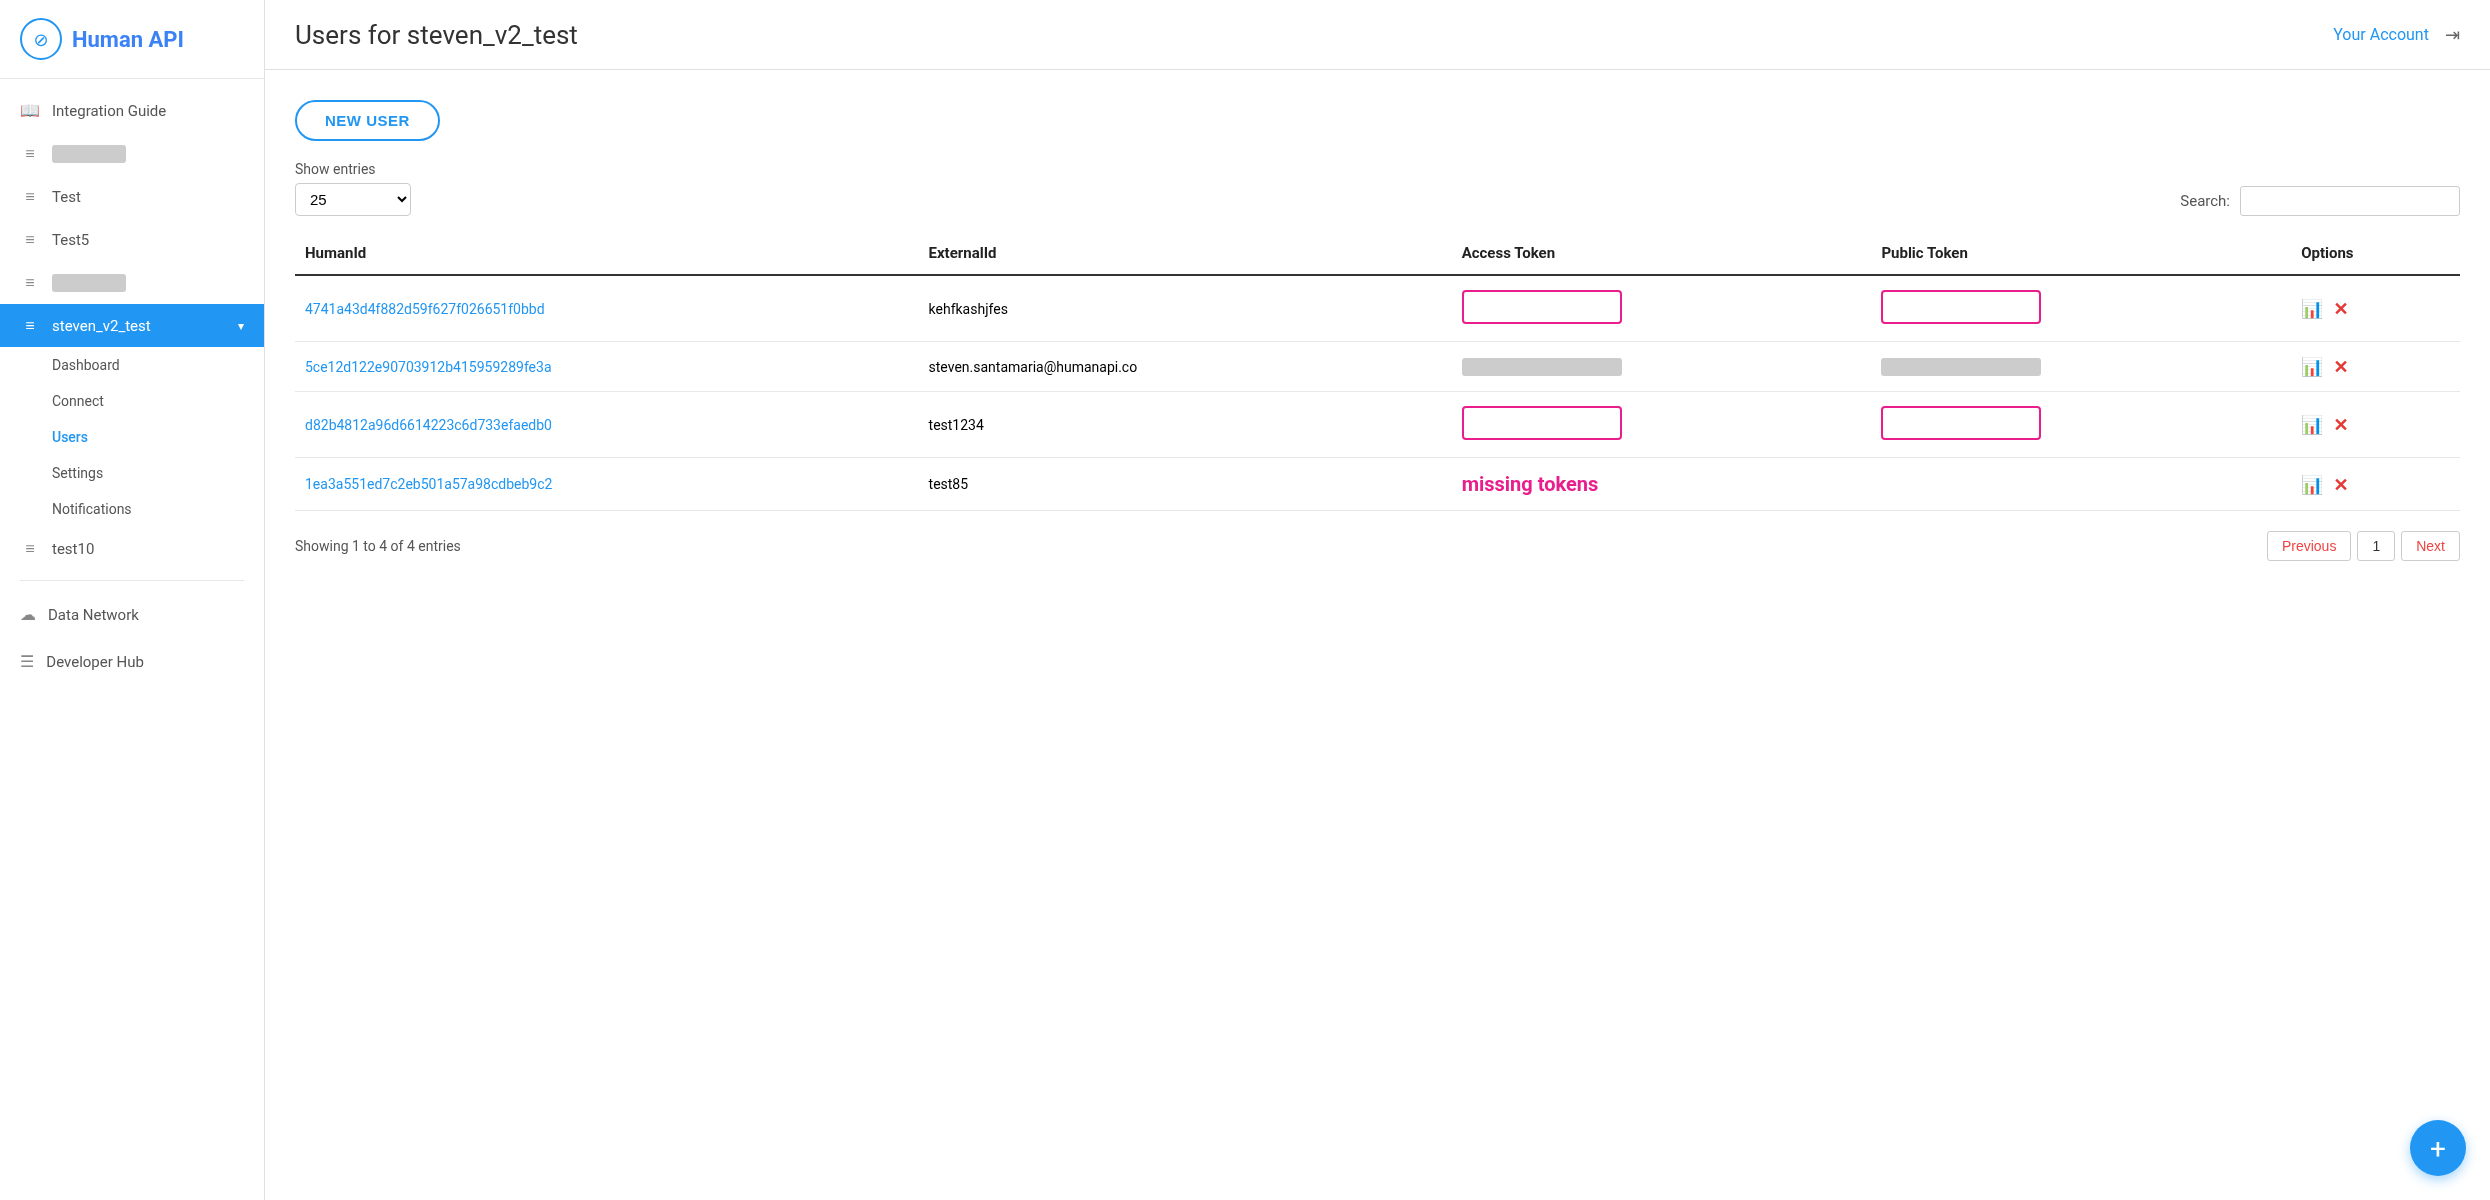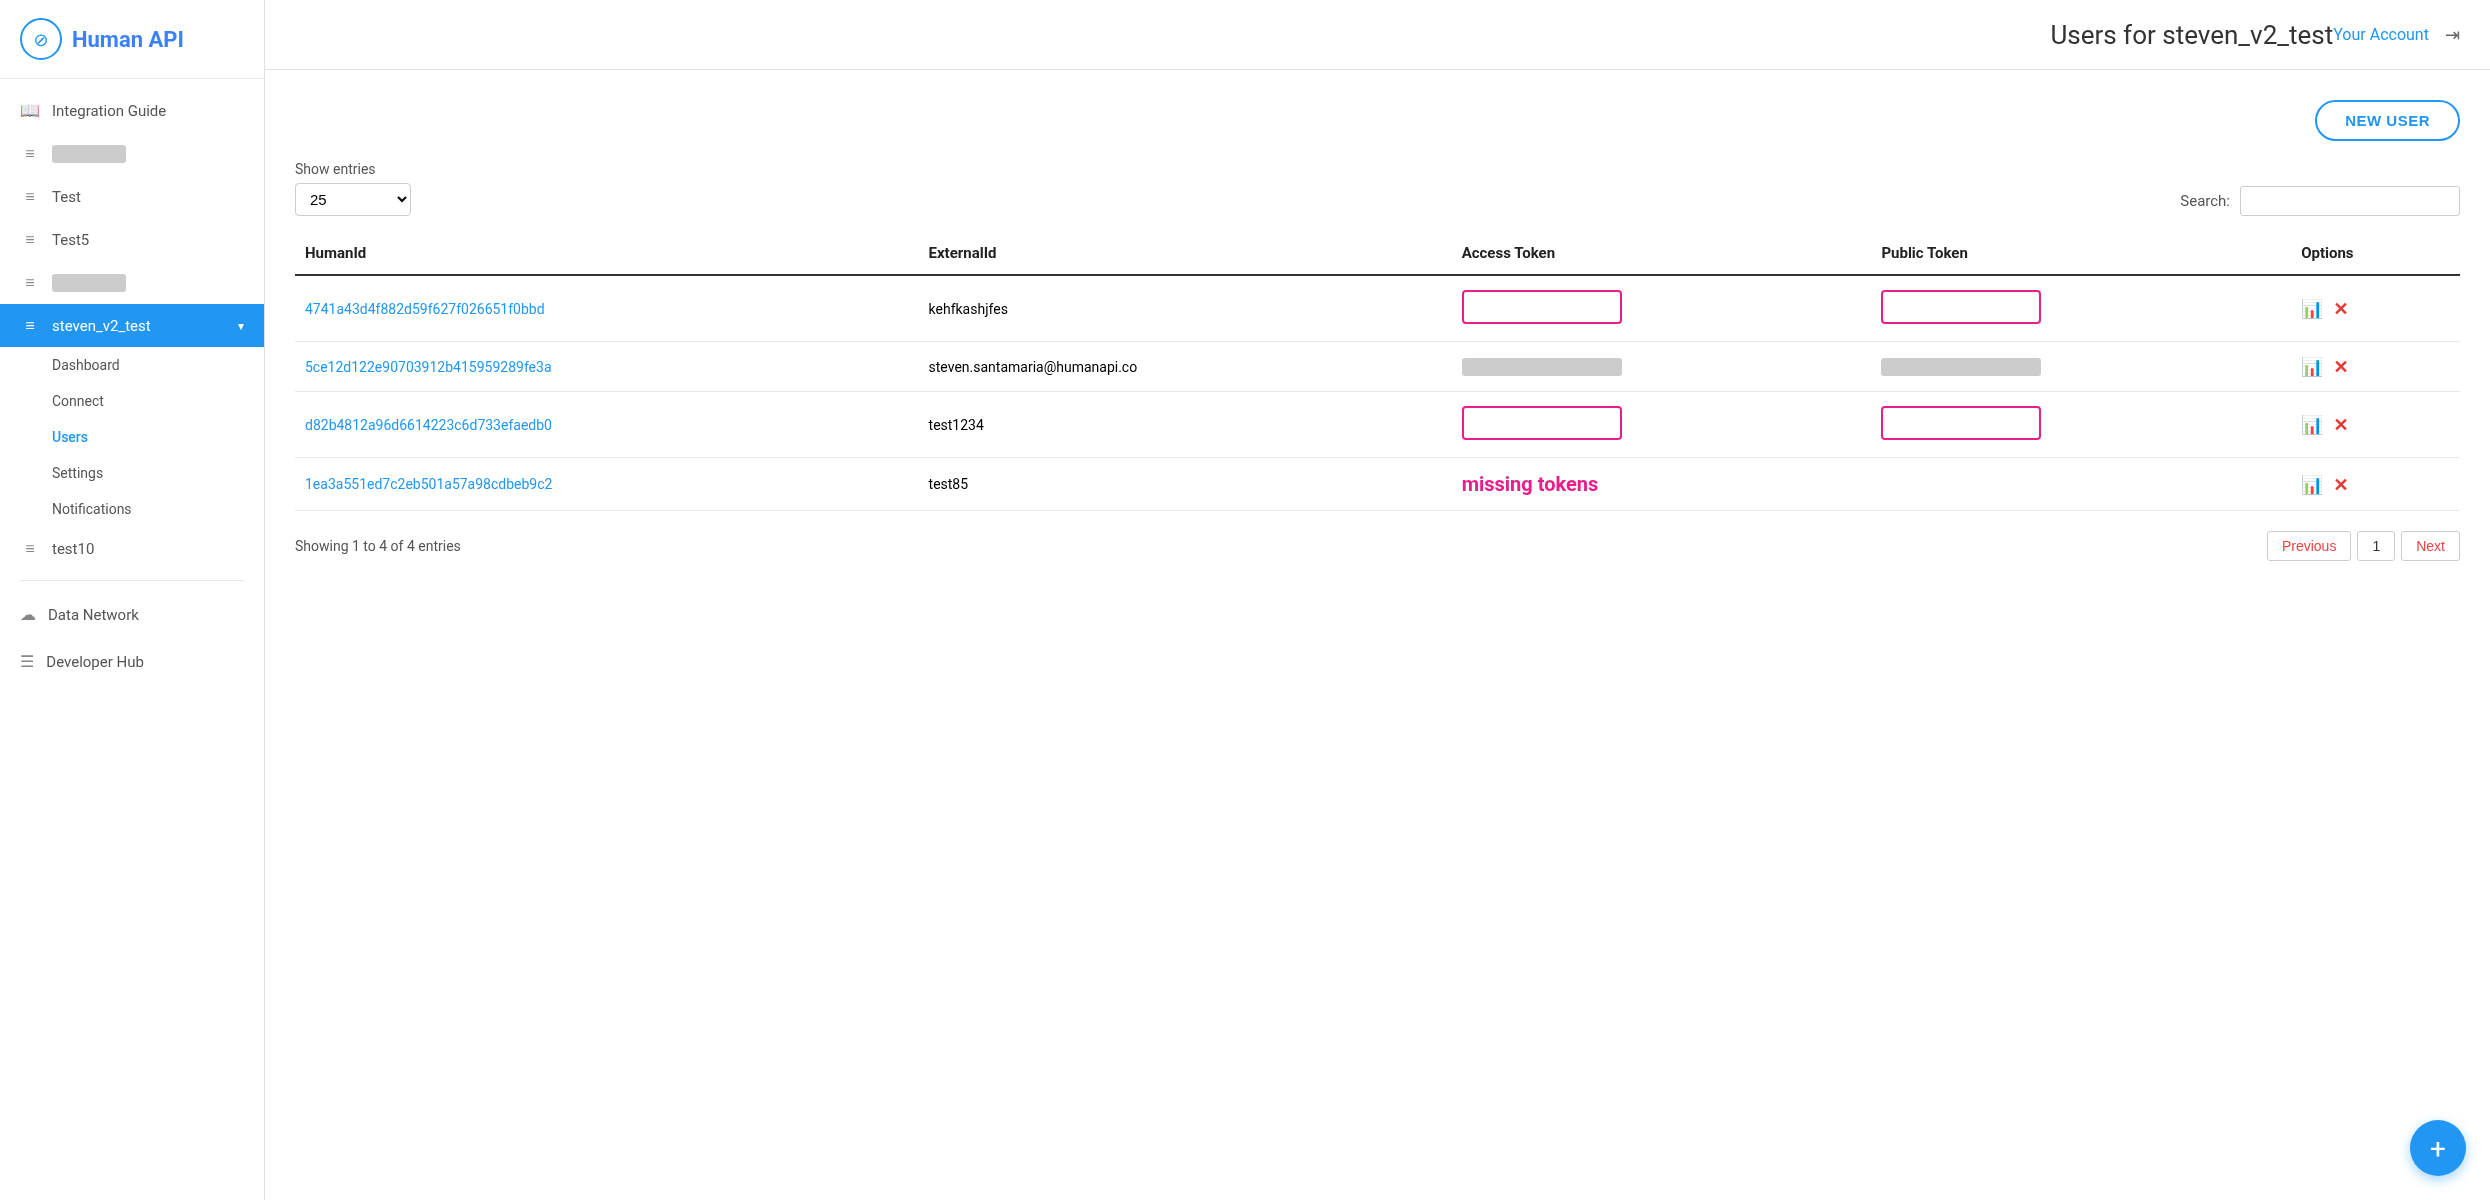--- a/index.html
+++ b/index.html
@@ -113,21 +113,21 @@
       flex-direction: column;
       overflow: hidden;
     }
 
     .topbar {
       background: #fff;
       border-bottom: 1px solid #e0e0e0;
       padding: 16px 30px;
       display: flex;
       align-items: center;
-      justify-content: flex-end;
+      justify-content: space-between;
       min-height: 70px;
     }
 
     .page-title-text {
       font-size: 26px;
       font-weight: 400;
       color: #333;
     }
 
     .topbar-right {
@@ -439,21 +439,21 @@
   <div class="topbar">
     <h1 class="page-title-text">Users for steven_v2_test</h1>
     <div class="topbar-right">
       <a class="your-account-link">Your Account</a>
       <span class="logout-icon">⇥</span>
     </div>
   </div>
 
   <div class="content-area">
 
-    <div style="display:flex; justify-content:flex-end; margin-bottom:20px;">
+    <div style="display:flex; justify-content:flex-start; margin-bottom:20px;">
       <button class="new-user-btn">NEW USER</button>
     </div>
 
     <div class="controls-row">
       <div class="show-entries">
         <label>Show entries</label>
         <select class="entries-select">
           <option value="25">25</option>
           <option value="10">10</option>
           <option value="50">50</option>

